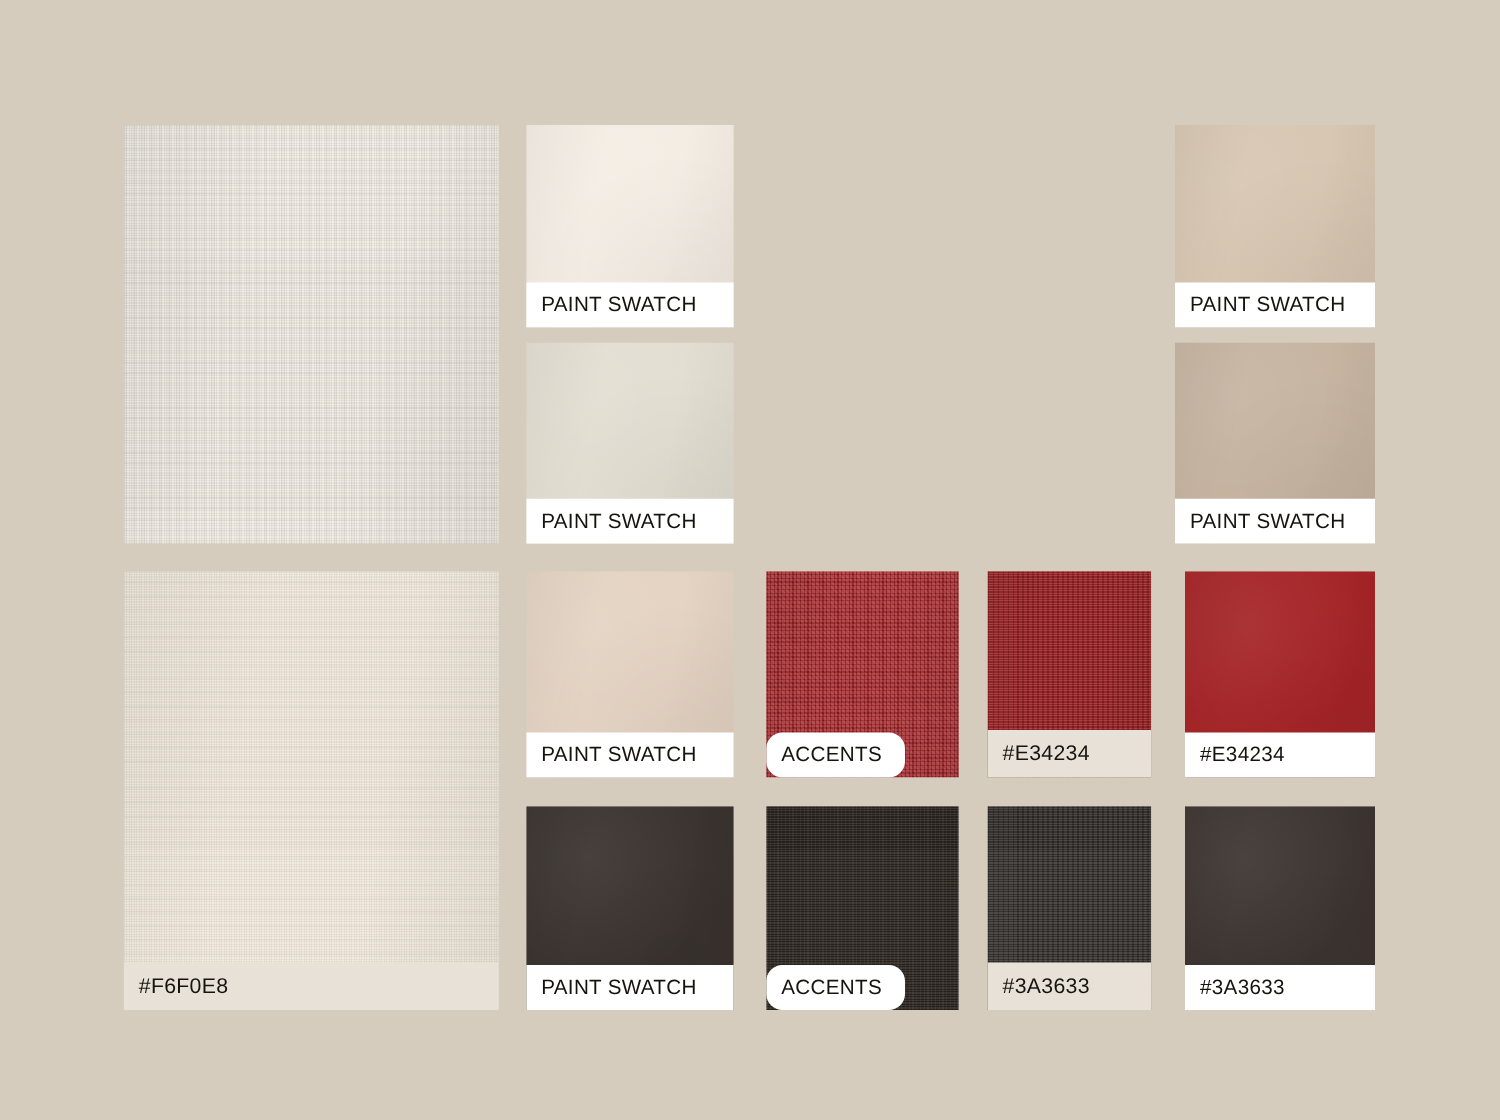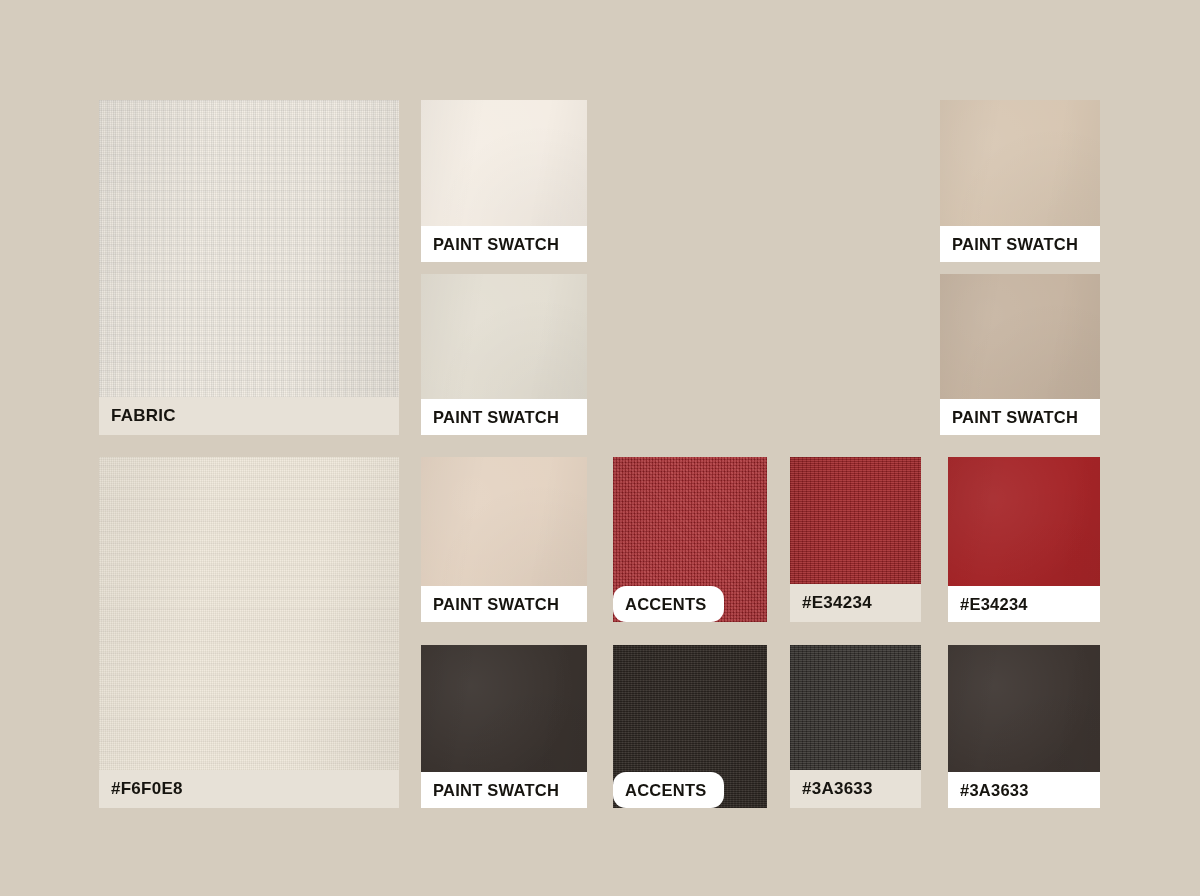--- a/index.html
+++ b/index.html
@@ -21,21 +21,20 @@
     width: 1200px;
     height: 896px;
     background: #d5ccbe;
   }
 
   
   .card {
     position: absolute;
     overflow: hidden;
     box-sizing: border-box;
-    font-weight: bold;
   }
 
   .fill {
     position: absolute;
     left: 0; top: 0; right: 0; bottom: 0;
   }
 
   
   .tex {
     position: absolute;
@@ -137,21 +136,20 @@
   .label-tall { height: 38px; font-size: 17px; }
 </style>
 </head>
 <body>
 
 <div id="board" style="background: rgb(213, 204, 190);">
     <div class="card" style="left: 99px; top: 100px; width: 300px; height: 335px;">
       <div class="fill" style="background: rgb(241, 236, 227);"></div>
       <div class="tex tex-linen"></div>
       <div class="vignette"></div>
-      <div class="label cream label-tall">FABRIC</div>
     </div>
     <div class="card" style="left: 421px; top: 100px; width: 166px; height: 162px;">
       <div class="fill" style="background: rgb(244, 237, 228);"></div>
       <div class="tex tex-soft"></div>
       <div class="vignette"></div>
       <div class="label white">PAINT SWATCH</div>
     </div>
     <div class="card" style="left: 421px; top: 274px; width: 166px; height: 161px;">
       <div class="fill" style="background: rgb(227, 222, 210);"></div>
       <div class="tex tex-soft"></div>

